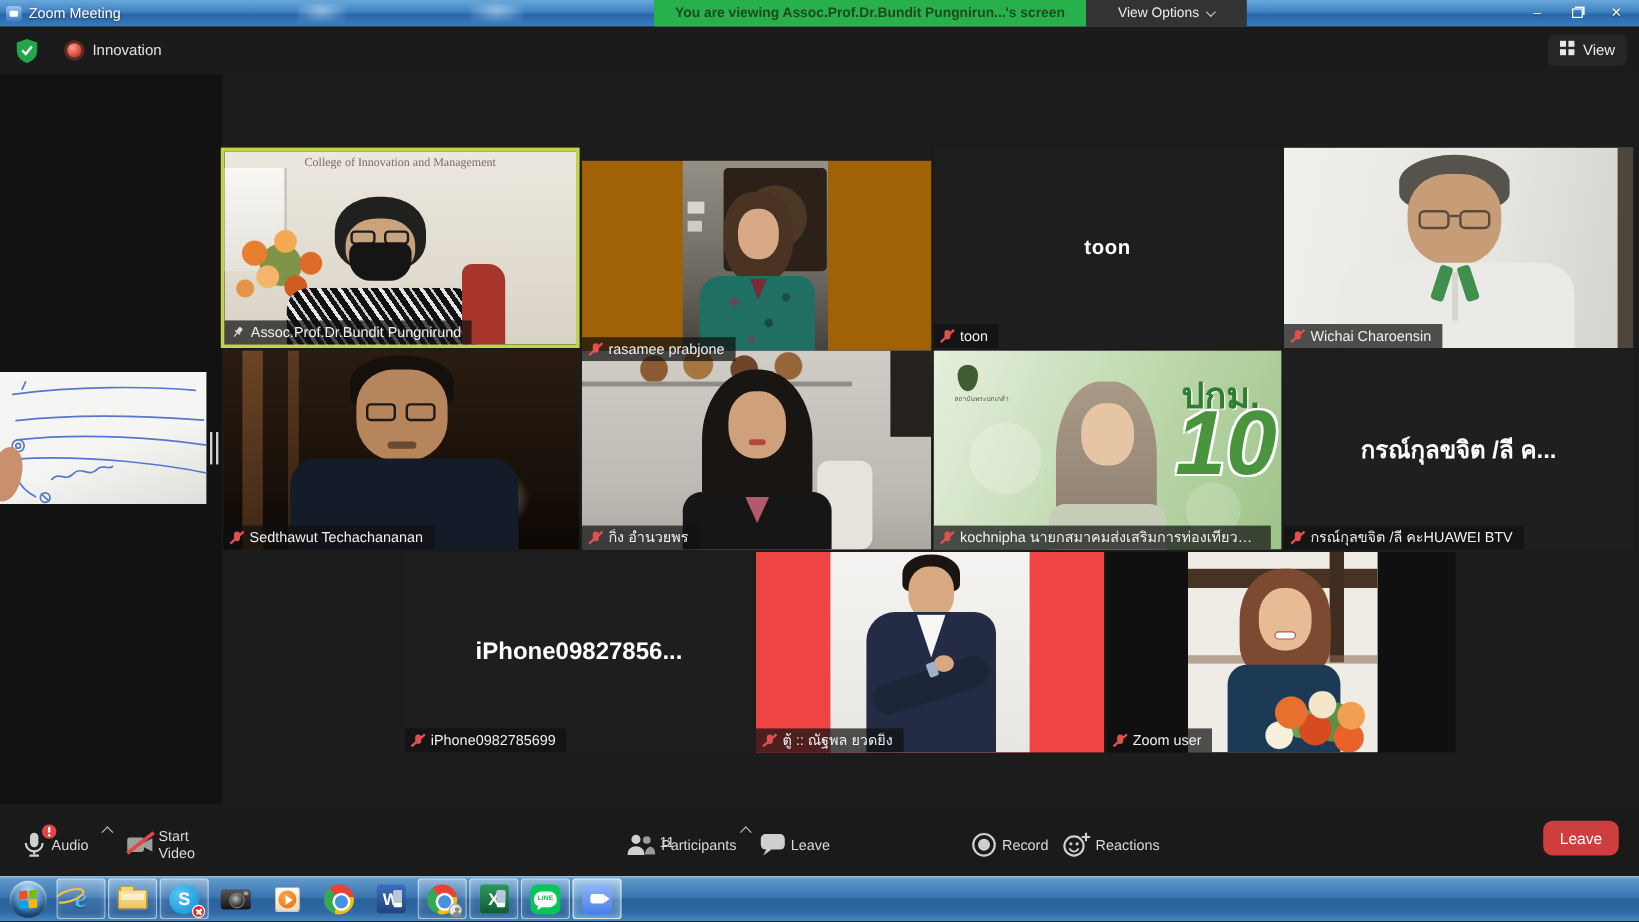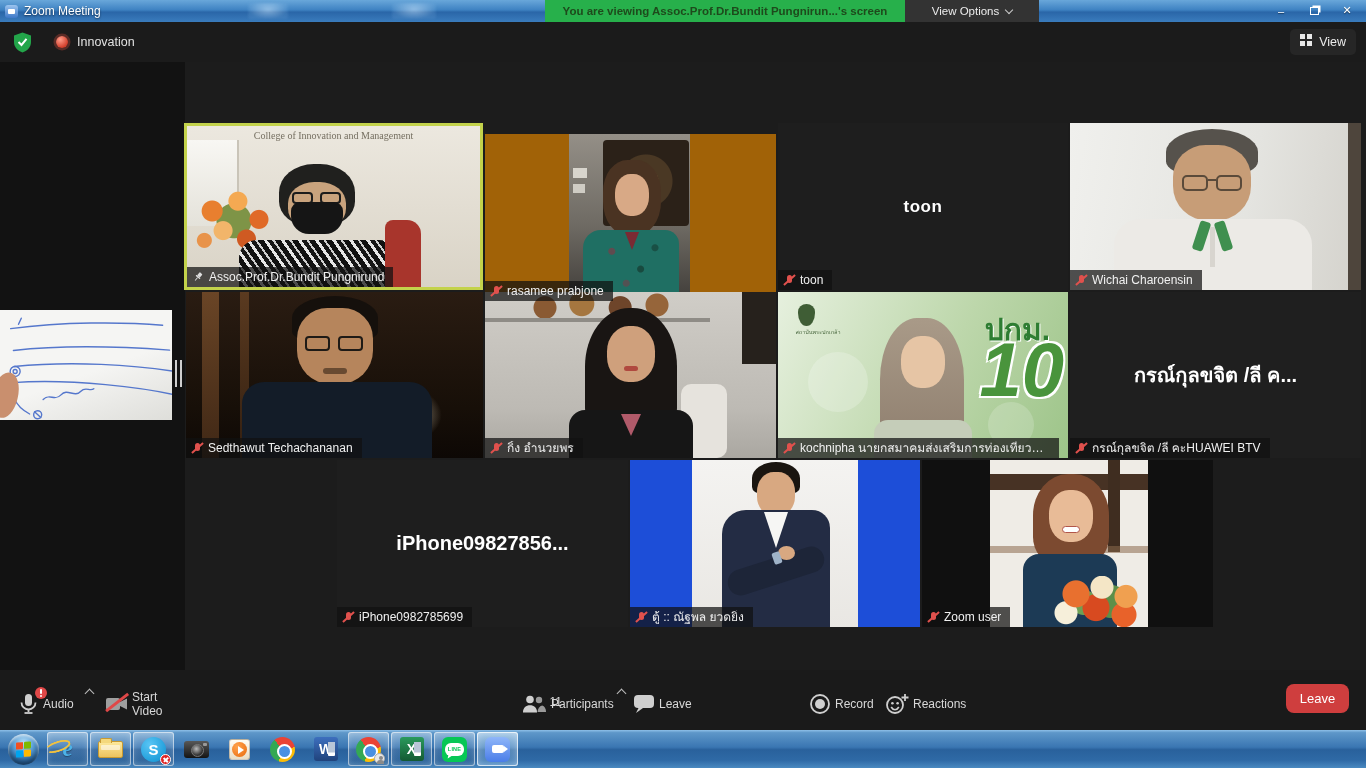--- a/index.html
+++ b/index.html
@@ -374,21 +374,21 @@
     </div>
 
     <div class="tile" style="left:337px;top:398px;width:291px;height:167px">
       <div class="ctext" style="font-size:20px">iPhone09827856...</div>
       <div class="name-tag">
         <span class="mic"></span>
         <span class="nm">iPhone0982785699</span>
       </div>
     </div>
 
-    <div class="tile" style="left:630px;top:398px;width:290px;height:167px;background:#1d4ed8">
+    <div class="tile" style="left:630px;top:398px;width:290px;height:167px;background:#ef4444">
       <div class="scene">
         <div class="abs" style="left:62px;top:0;width:166px;height:167px;background:linear-gradient(#f4f3f1,#e9e7e3)"></div>
         <div class="abs" style="left:122px;top:2px;width:48px;height:32px;background:#1a1510;border-radius:50% 50% 22% 22%"></div>
         <div class="abs" style="left:127px;top:12px;width:38px;height:44px;background:#d8a881;border-radius:44%"></div>
         <div class="abs" style="left:92px;top:50px;width:108px;height:117px;background:#232c44;border-radius:24px 18px 0 0"></div>
         <div class="abs" style="left:134px;top:52px;width:24px;height:36px;background:#f6f6f4;clip-path:polygon(0 0,100% 0,50% 100%)"></div>
         <div class="abs" style="left:96px;top:98px;width:100px;height:26px;background:#1d2538;border-radius:13px;transform:rotate(-18deg)"></div>
         <div class="abs" style="left:148px;top:86px;width:17px;height:14px;background:#d8a881;border-radius:50%"></div>
         <div class="abs" style="left:143px;top:92px;width:8px;height:12px;background:#9fb3c8;border-radius:2px;transform:rotate(-20deg)"></div>
       </div>

